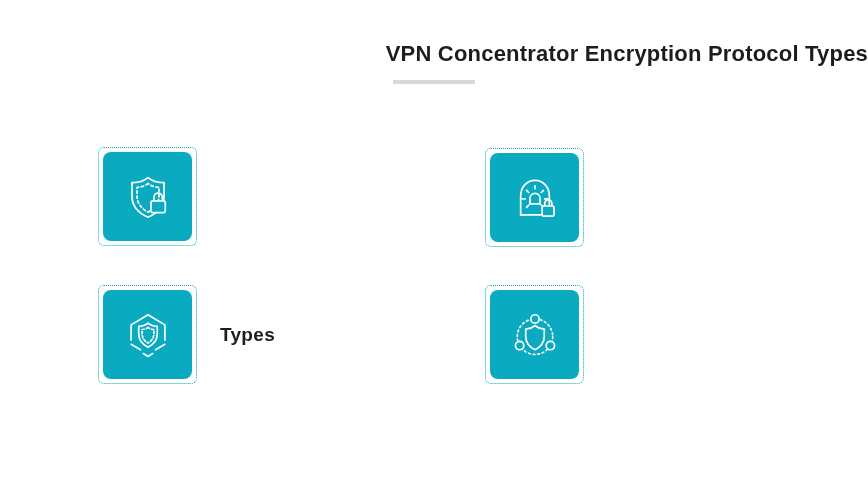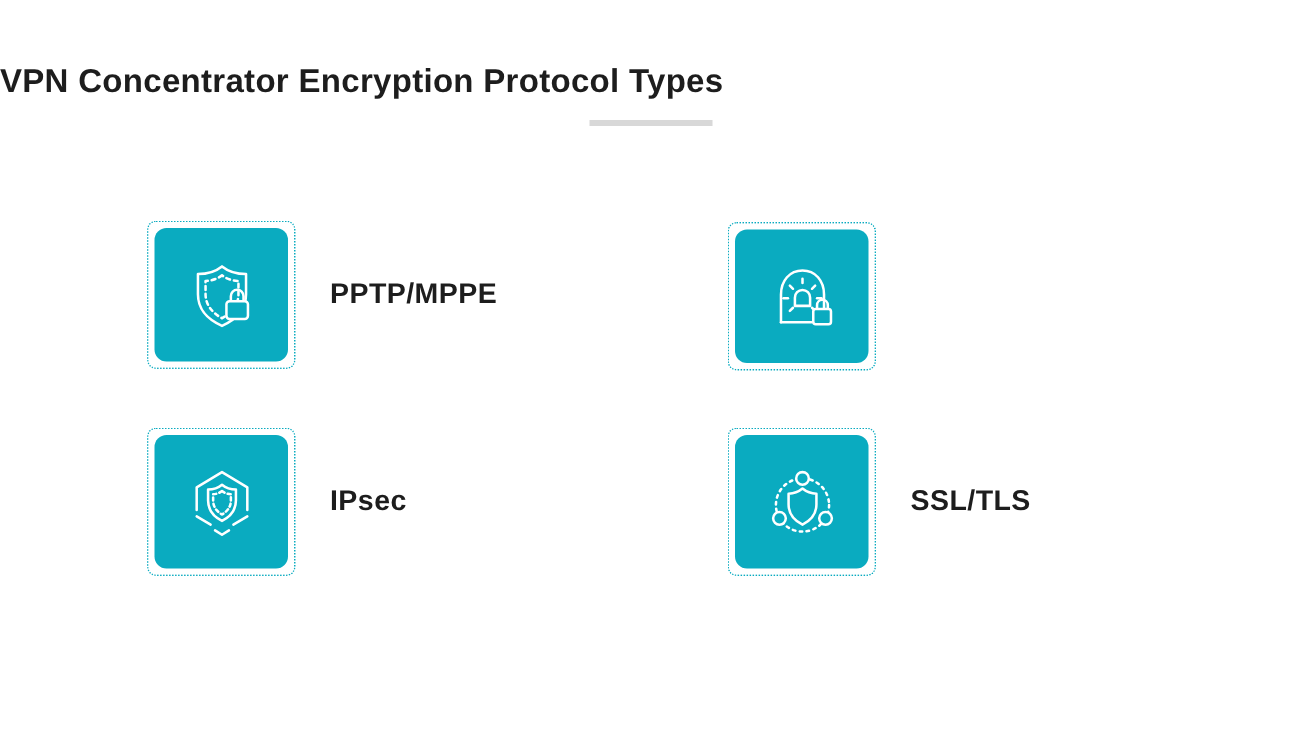--- a/index.html
+++ b/index.html
@@ -13,21 +13,21 @@
     position: relative;
     overflow: hidden;
     font-family: "Liberation Sans", sans-serif;
     color: var(--text-color, #1d1d1d);
   }
   .page-title {
     position: absolute;
     left: 0;
     right: 0;
     top: 41px;
-    text-align: left;
+    text-align: right;
     font-size: 22px;
     font-weight: bold;
     letter-spacing: 0.2px;
     color: var(--text-color, #1d1d1d);
   }
   .title-divider {
     position: absolute;
     left: 393px;
     top: 80px;
     width: 82px;
@@ -96,21 +96,20 @@
   <div class="tile-border">
     <div class="tile">
       <svg width="54" height="54" viewBox="0 0 64 64">
         <path class="icon-stroke" d="M32 9 C27 13 19 15 13 15 V31 C13 44 21 51 32 56 C43 51 51 44 51 31 V15 C45 15 37 13 32 9 Z"></path>
         <path class="icon-stroke dash-3" d="M32 16 C28.5 19 23 20.5 19 20.5 V31 C19 40 25 46 32 50 C39 46 45 40 45 31 V20.5 C41 20.5 35.5 19 32 16 Z"></path>
         <path class="icon-stroke" d="M39 36.5 V32.5 a5 5 0 0 1 10 0 V36.5"></path>
         <rect class="icon-fill-mask" x="35.5" y="36.5" width="17" height="14" rx="2.5"></rect>
       </svg>
     </div>
   </div>
-  <div class="item-label">PPTP/MPPE</div>
 </div>
 
 <div class="item pos-2">
   <div class="tile-border">
     <div class="tile">
       <svg width="54" height="54" viewBox="0 0 64 64">
         <path class="icon-stroke" d="M15 52 V30 C15 19 22 11 32 11 C42 11 49 19 49 30 V42"></path>
         <path class="icon-stroke" d="M15 52 H39"></path>
         <path class="icon-stroke" d="M26 39 V32.5 C26 29 28.6 26.5 32 26.5 C35.4 26.5 38 29 38 32.5 V39 Z"></path>
         <path class="icon-stroke" d="M32 21 V17.5"></path>
@@ -133,29 +132,28 @@
       <svg width="54" height="54" viewBox="0 0 64 64">
         <path class="icon-stroke" d="M12 38 V20 L32 8 L52 20 V38"></path>
         <path class="icon-stroke" d="M12 43 L23 49.5"></path>
         <path class="icon-stroke" d="M52 43 L41 49.5"></path>
         <path class="icon-stroke" d="M26.5 54 L32 57.5 L37.5 54"></path>
         <path class="icon-stroke" d="M32 18 C29 20.5 24.5 21.8 21 21.8 V30.5 C21 38.5 26 43.5 32 46.5 C38 43.5 43 38.5 43 30.5 V21.8 C39.5 21.8 35 20.5 32 18 Z"></path>
         <path class="icon-stroke dash-25" d="M32 23 C30 24.6 27 25.5 25 25.5 V30.5 C25 36 28.5 39.5 32 41.5 C35.5 39.5 39 36 39 30.5 V25.5 C37 25.5 34 24.6 32 23 Z"></path>
       </svg>
     </div>
   </div>
-  <div class="item-label">IPsec</div>
+  <div class="item-label">Types</div>
 </div>
 
 <div class="item pos-4">
   <div class="tile-border">
     <div class="tile">
       <svg width="54" height="54" viewBox="0 0 64 64">
         <circle class="icon-stroke dash-circle" cx="32" cy="34" r="21"></circle>
         <path class="icon-fill-mask" d="M32 21 C29 23.5 24.5 25 21 25 V33.5 C21 41.5 26 46.5 32 49.5 C38 46.5 43 41.5 43 33.5 V25 C39.5 25 35 23.5 32 21 Z"></path>
         <circle class="icon-fill-mask" cx="32" cy="13" r="5"></circle>
         <circle class="icon-fill-mask" cx="13.8" cy="44.5" r="5"></circle>
         <circle class="icon-fill-mask" cx="50.2" cy="44.5" r="5"></circle>
       </svg>
     </div>
   </div>
-  <div class="item-label">SSL/TLS</div>
 </div>
 
 </body></html>

